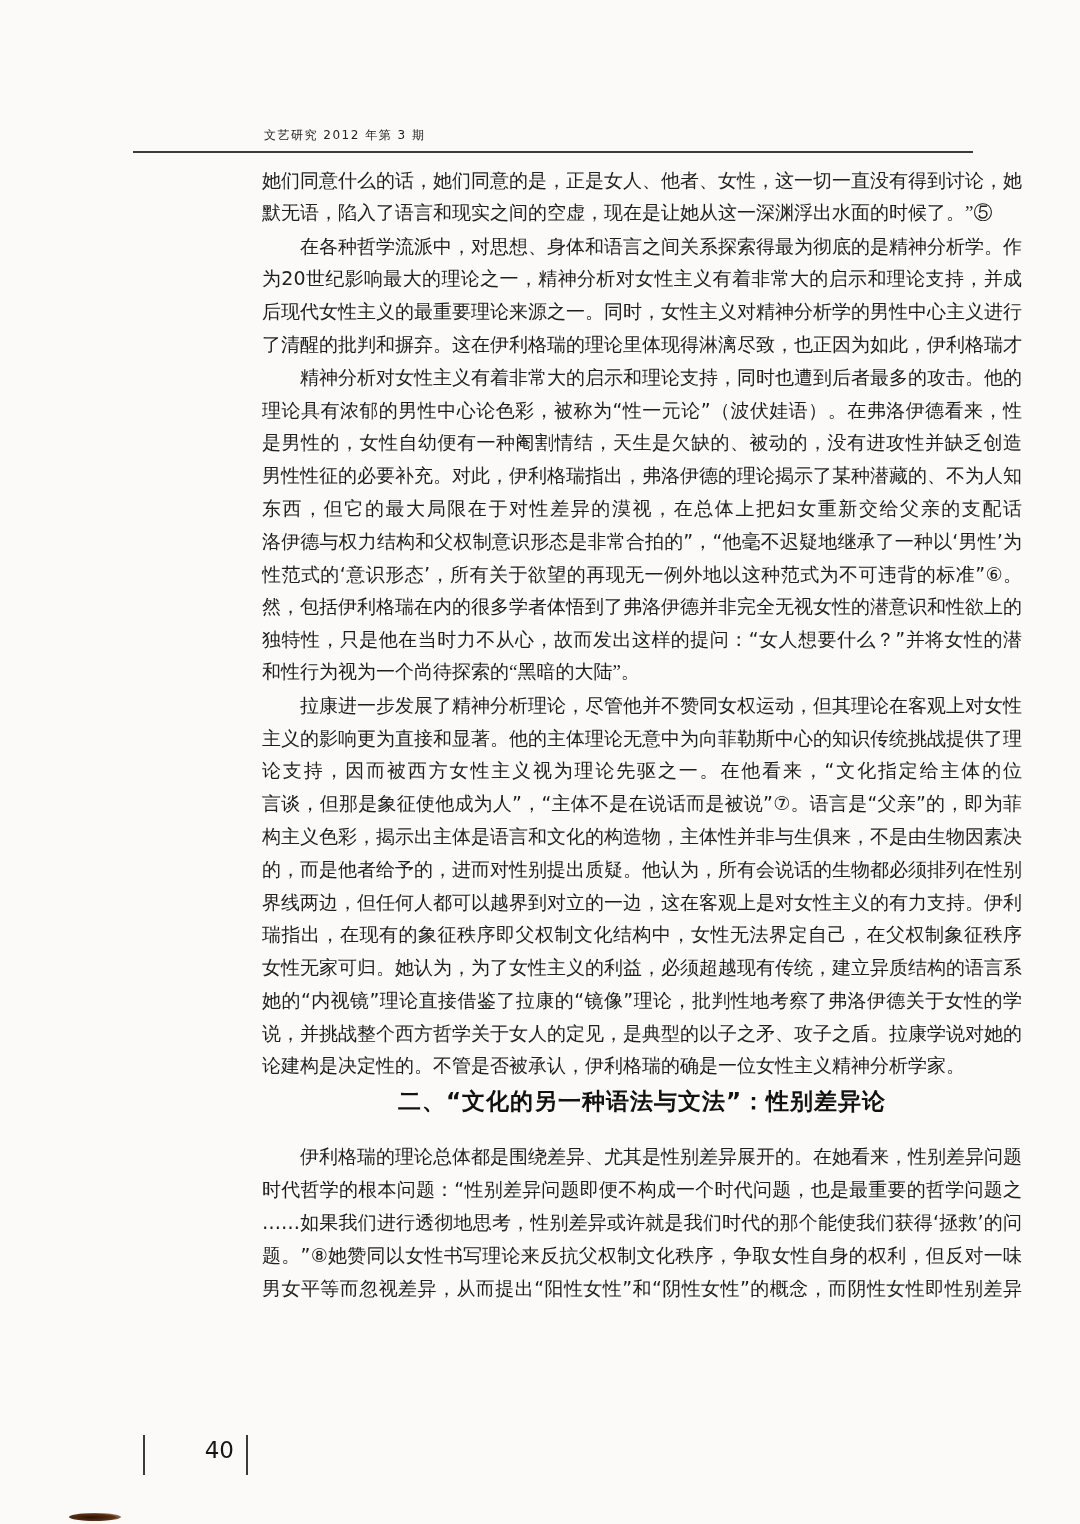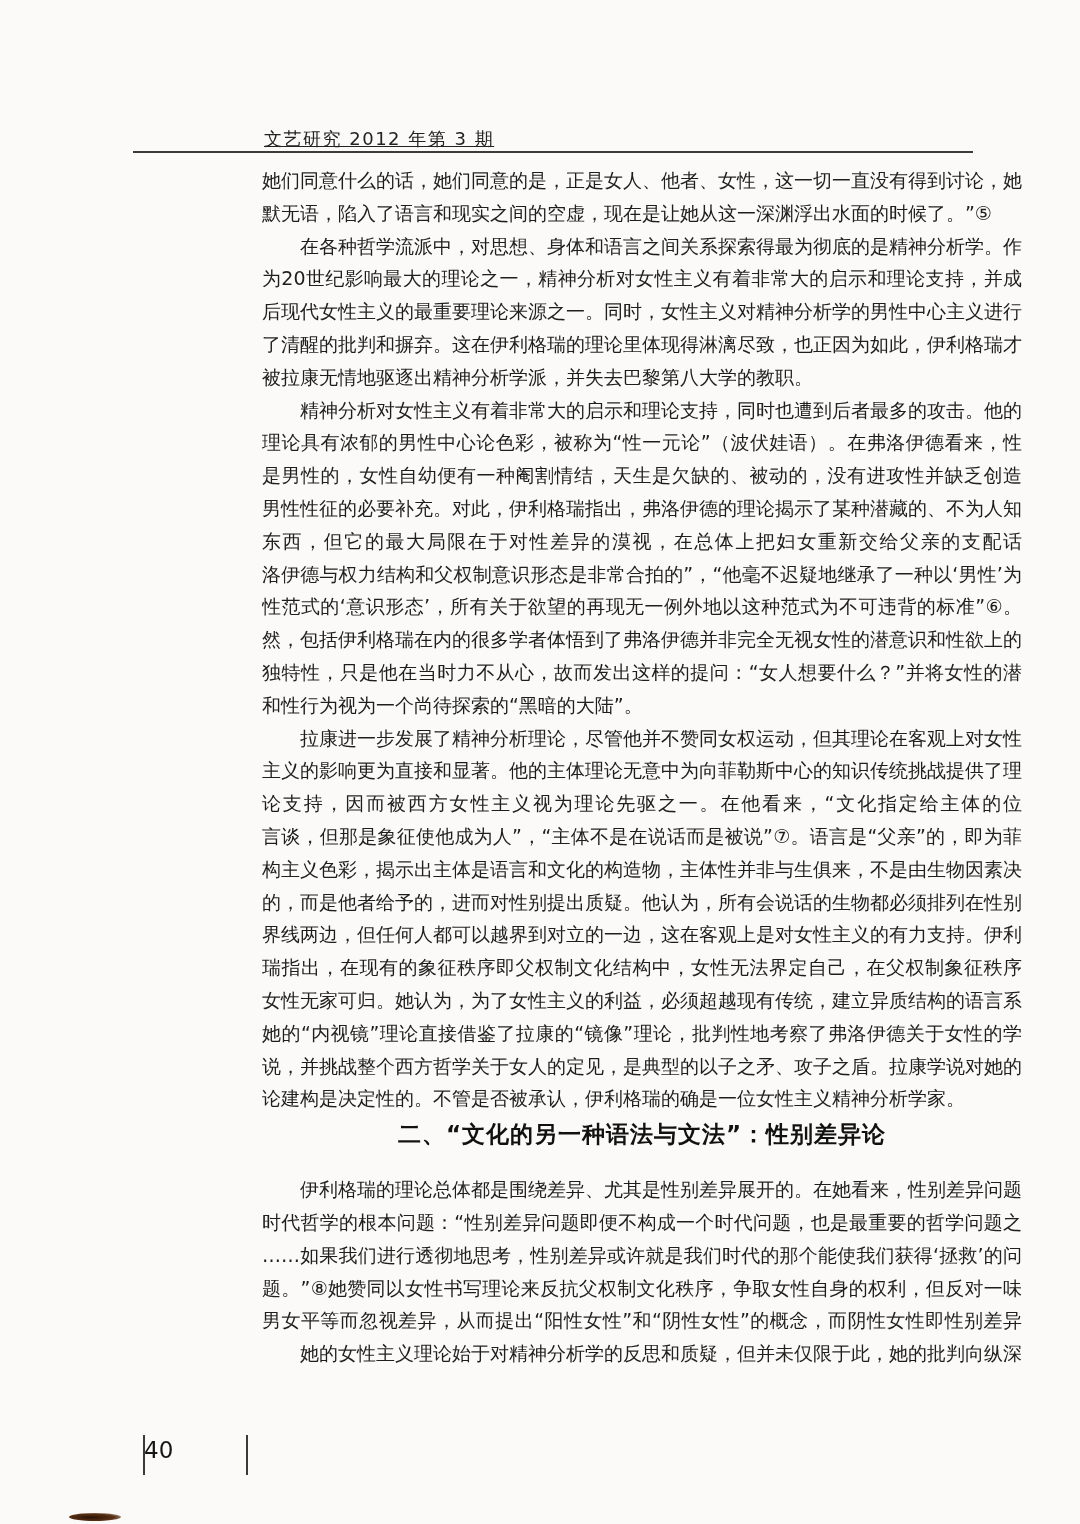--- a/index.html
+++ b/index.html
@@ -8,25 +8,24 @@
     height: 1524px;
     position: relative;
     background: #fbfaf8;
     font-family: "DejaVu Sans", sans-serif;
     overflow: hidden;
   }
   .journal-header {
     position: absolute;
     left: 264px;
     top: 127px;
-    font-size: 18px;
+    font-size: 12px;
     letter-spacing: 1.5px;
     color: #222;
     white-space: nowrap;
-    text-decoration: underline;
   }
   .header-rule {
     position: absolute;
     left: 133px;
     top: 151px;
     width: 840px;
     height: 2px;
     background: #3c3c3c;
   }
   .article {
@@ -39,21 +38,21 @@
     color: #1e1e1e;
   }
   .paragraph { margin: 0; }
   .line {
     height: 32.8px;
     overflow: hidden;
     text-align: justify;
     text-align-last: justify;
     text-justify: inter-character;
   }
-  .line.final { text-align-last: left; }
+  .line.final { text-align-last: left; font-family: Liberation Serif, serif; }
   .line.indent { text-indent: 2em; }
   .section-heading {
     font-weight: bold;
     font-size: 23px;
     line-height: 30px;
     color: #111;
     text-align: right;
     text-align-last: center;
     margin: 4px 0 24px 0;
     letter-spacing: 1px;
@@ -65,21 +64,21 @@
     height: 40px;
     background: #3a3a3a;
   }
   .footer-bar.left { left: 143px; }
   .footer-bar.right { left: 246px; }
   .page-number {
     position: absolute;
     left: 144px;
     top: 1437px;
     width: 90px;
-    text-align: left;
+    text-align: right;
     font-size: 23px;
     color: #161616;
   }
   .scan-smudge {
     position: absolute;
     left: 69px;
     top: 1513px;
     width: 52px;
     height: 8px;
     border-radius: 50%;
@@ -96,21 +95,20 @@
 <div class="article">
     <div class="paragraph">
       <div class="line">她们同意什么的话，她们同意的是，正是女人、他者、女性，这一切一直没有得到讨论，她们沉</div>
       <div class="line final">默无语，陷入了语言和现实之间的空虚，现在是让她从这一深渊浮出水面的时候了。”⑤</div>
     </div>
     <div class="paragraph">
       <div class="line indent">在各种哲学流派中，对思想、身体和语言之间关系探索得最为彻底的是精神分析学。作</div>
       <div class="line">为20世纪影响最大的理论之一，精神分析对女性主义有着非常大的启示和理论支持，并成为</div>
       <div class="line">后现代女性主义的最重要理论来源之一。同时，女性主义对精神分析学的男性中心主义进行</div>
       <div class="line">了清醒的批判和摒弃。这在伊利格瑞的理论里体现得淋漓尽致，也正因为如此，伊利格瑞才</div>
-      <div class="line final">被拉康无情地驱逐出精神分析学派，并失去巴黎第八大学的教职。</div>
     </div>
     <div class="paragraph">
       <div class="line indent">精神分析对女性主义有着非常大的启示和理论支持，同时也遭到后者最多的攻击。他的</div>
       <div class="line">理论具有浓郁的男性中心论色彩，被称为“性一元论”（波伏娃语）。在弗洛伊德看来，性欲特征</div>
       <div class="line">是男性的，女性自幼便有一种阉割情结，天生是欠缺的、被动的，没有进攻性并缺乏创造力，是</div>
       <div class="line">男性性征的必要补充。对此，伊利格瑞指出，弗洛伊德的理论揭示了某种潜藏的、不为人知的</div>
       <div class="line">东西，但它的最大局限在于对性差异的漠视，在总体上把妇女重新交给父亲的支配话语，“弗</div>
       <div class="line">洛伊德与权力结构和父权制意识形态是非常合拍的”，“他毫不迟疑地继承了一种以‘男性’为</div>
       <div class="line">性范式的‘意识形态’，所有关于欲望的再现无一例外地以这种范式为不可违背的标准”⑥。当</div>
       <div class="line">然，包括伊利格瑞在内的很多学者体悟到了弗洛伊德并非完全无视女性的潜意识和性欲上的</div>
@@ -132,23 +130,20 @@
       <div class="line final">论建构是决定性的。不管是否被承认，伊利格瑞的确是一位女性主义精神分析学家。</div>
     </div>
     <div class="section-heading">二、“文化的另一种语法与文法”：性别差异论</div>
     <div class="paragraph">
       <div class="line indent">伊利格瑞的理论总体都是围绕差异、尤其是性别差异展开的。在她看来，性别差异问题是</div>
       <div class="line">时代哲学的根本问题：“性别差异问题即便不构成一个时代问题，也是最重要的哲学问题之一</div>
       <div class="line">……如果我们进行透彻地思考，性别差异或许就是我们时代的那个能使我们获得‘拯救’的问</div>
       <div class="line">题。”⑧她赞同以女性书写理论来反抗父权制文化秩序，争取女性自身的权利，但反对一味追求</div>
       <div class="line">男女平等而忽视差异，从而提出“阳性女性”和“阴性女性”的概念，而阴性女性即性别差异论。</div>
     </div>
-    <div class="paragraph">
-      <div class="line indent">她的女性主义理论始于对精神分析学的反思和质疑，但并未仅限于此，她的批判向纵深</div>
-    </div>
   </div>
 
 <div class="footer-bar left"></div>
 
 <div class="page-number">40</div>
 
 <div class="footer-bar right"></div>
 
 <div class="scan-smudge"></div>
 

